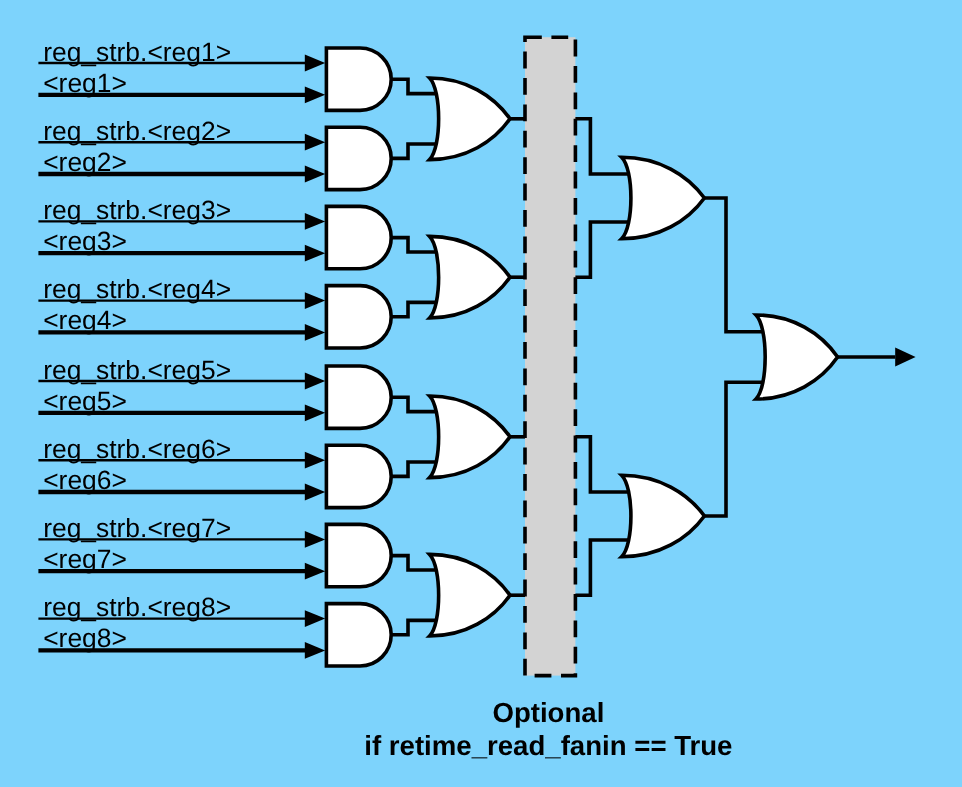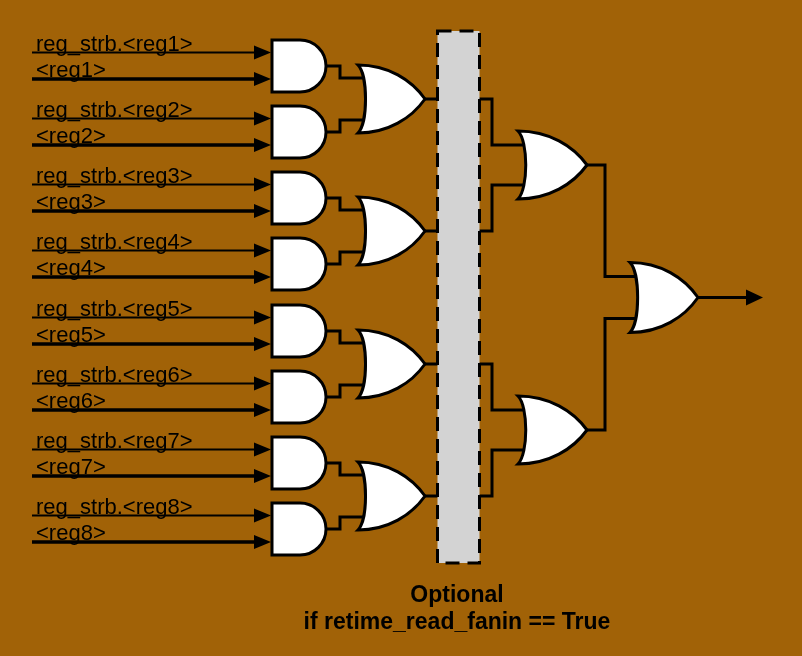--- a/index.html
+++ b/index.html
@@ -1,16 +1,16 @@
 <!DOCTYPE html>
 <html><head>
 <meta charset="utf-8">
 <style>
   html,body{margin:0;padding:0;background:#ffffff;}
-  #stage{position:relative;width:802px;height:656px;background:#a16207;overflow:hidden;}
+  #stage{position:relative;width:802px;height:656px;background:#7dd3fc;overflow:hidden;}
   svg{display:block;}
   .w{stroke:#000000;stroke-width:3;fill:none;}
   .thin{stroke-width:2;}
   .thick{stroke-width:3.6;}
   .arrow{fill:#000000;stroke:none;}
   .gate{fill:#ffffff;stroke:#000000;stroke-width:3;}
   .optbox{stroke:#000000;stroke-width:3;stroke-dasharray:14 8;}
   .inlabel{font-family:"Liberation Sans",sans-serif;font-size:22px;fill:#000000;}
   .caption{font-family:"Liberation Sans",sans-serif;font-size:23px;font-weight:bold;text-anchor:middle;fill:#000000;}
 </style>

